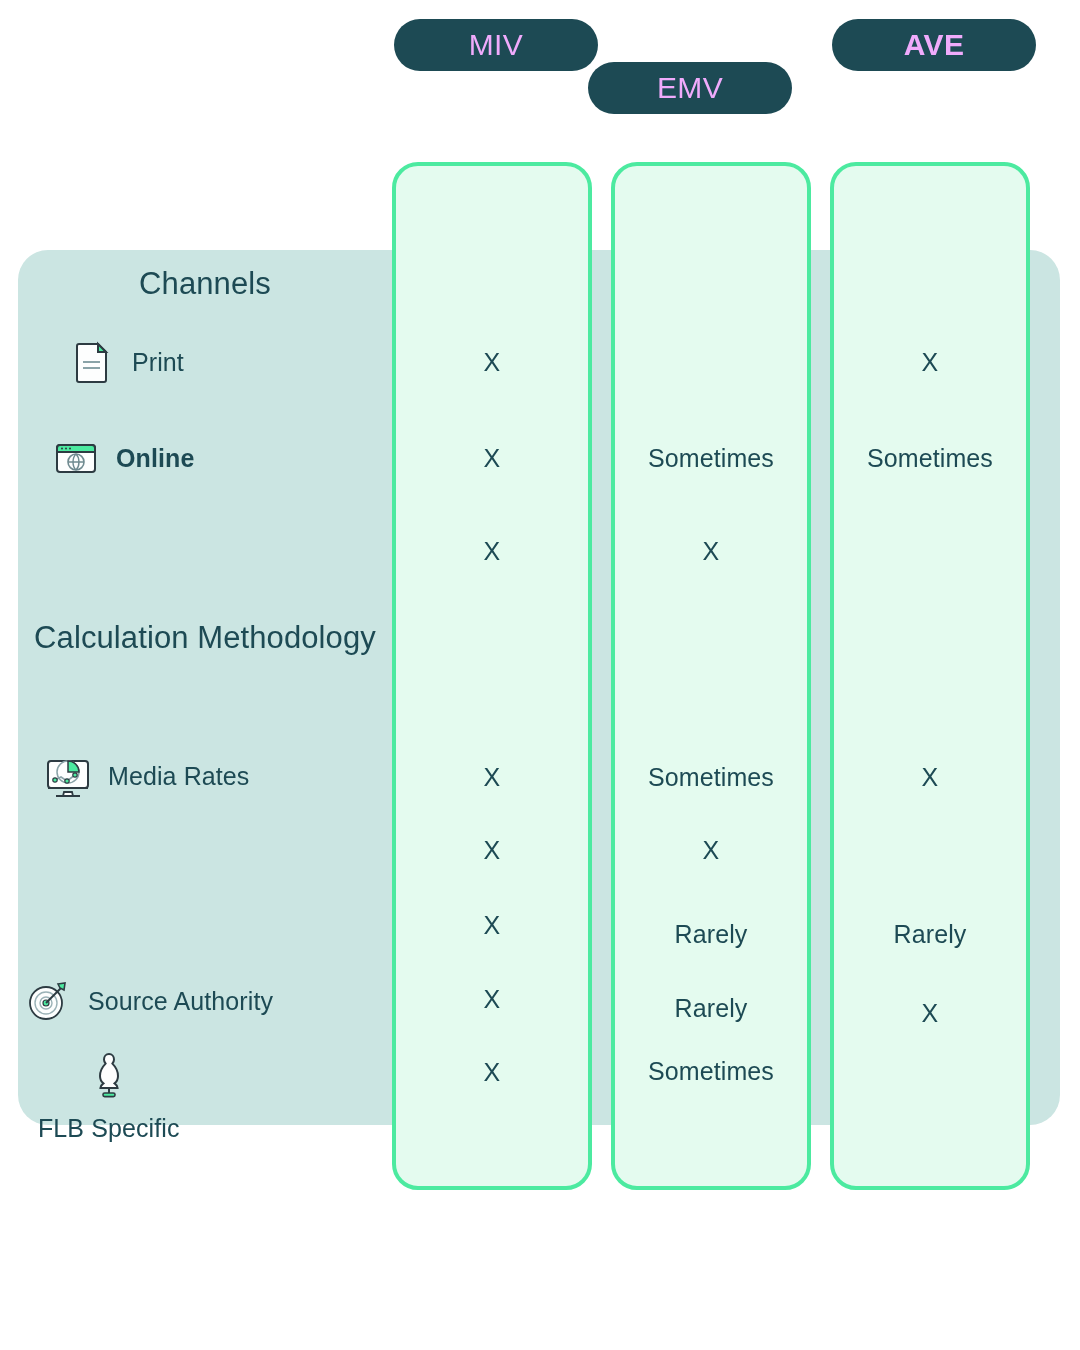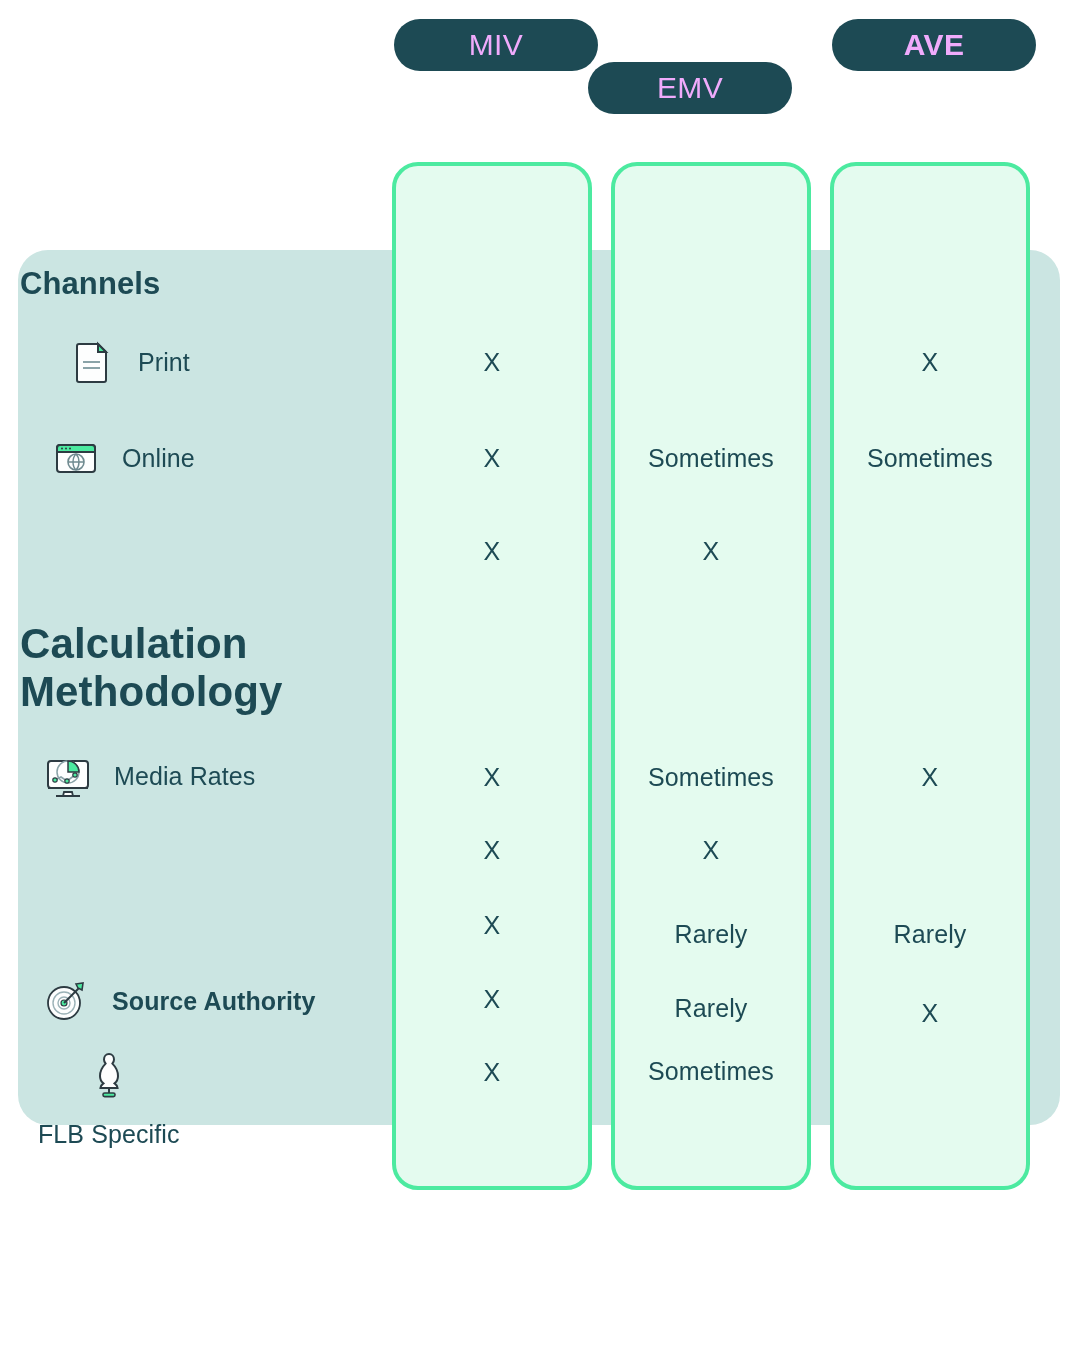--- a/index.html
+++ b/index.html
@@ -22,34 +22,34 @@
     border-radius:30px;
     z-index:1;
   }
   .sidebar-inner{
     position:absolute;
     left:0; top:0; width:390px; height:100%;
   }
   .section-title{
     position:absolute;
     width:370px;
-    text-align:left;
+    text-align:center;
     color:#1d4a54;
-    font-weight:bold;
+    font-weight:normal;
     line-height:1.14;
     letter-spacing:.1px;
   }
   #title-channels{ top:16px; left:2px; font-size:31px; }
-  #title-method{ top:370px; left:2px; font-size:42px; }
+  #title-method{ top:370px; left:2px; font-size:31px; }
 
   .row-label{
     position:absolute;
     display:flex;
     align-items:center;
-    gap:20px;
+    gap:14px;
     height:56px;
   }
   .row-label .txt{
     color:#1d4a54;
     font-size:25px;
     white-space:nowrap;
     letter-spacing:.1px;
   }
   .ico{
     width:52px;height:52px;
@@ -122,21 +122,21 @@
           <svg viewBox="0 0 52 52">
             <path d="M13 8h19l8 8v28a2 2 0 0 1-2 2H13a2 2 0 0 1-2-2V10a2 2 0 0 1 2-2z" fill="#fdfefe" stroke="#2d3b42" stroke-width="2"></path>
             <path d="M32 8v8h8z" fill="#4ceaa0" stroke="#2d3b42" stroke-width="2"></path>
             <line x1="17" y1="26" x2="34" y2="26" stroke="#8aa3a8" stroke-width="2"></line>
             <line x1="17" y1="32" x2="34" y2="32" stroke="#8aa3a8" stroke-width="2"></line>
           </svg>
         </span>
         <span class="txt">Print</span>
       </div>
 
-      <div class="row-label" style="left:32px; top:180px;">
+      <div class="row-label" style="left:32px; top:180px;font-weight:bold;">
         <span class="ico">
           <svg viewBox="0 0 52 52">
             <rect x="7" y="13" width="38" height="27" rx="3" fill="#fdfefe" stroke="#2d3b42" stroke-width="2"></rect>
             <path d="M7 16a3 3 0 0 1 3-3h32a3 3 0 0 1 3 3v4H7z" fill="#4ceaa0" stroke="#2d3b42" stroke-width="2"></path>
             <circle cx="12" cy="16.5" r="1" fill="#2d3b42"></circle>
             <circle cx="16" cy="16.5" r="1" fill="#2d3b42"></circle>
             <circle cx="20" cy="16.5" r="1" fill="#2d3b42"></circle>
             <circle cx="26" cy="30" r="8" fill="none" stroke="#6f8a90" stroke-width="1.6"></circle>
             <path d="M18 30h16M26 22c4 4 4 12 0 16M26 22c-4 4-4 12 0 16" fill="none" stroke="#6f8a90" stroke-width="1.4"></path>
           </svg>
@@ -160,21 +160,21 @@
             <circle cx="13" cy="30" r="2.2" fill="#4ceaa0" stroke="#2d3b42" stroke-width="1.2"></circle>
             <circle cx="25" cy="31" r="2.2" fill="#4ceaa0" stroke="#2d3b42" stroke-width="1.2"></circle>
             <circle cx="33" cy="25" r="2.2" fill="#4ceaa0" stroke="#2d3b42" stroke-width="1.2"></circle>
           </svg>
         </span>
         <span class="txt">Media Rates</span>
       </div>
 
 
 
-      <div class="row-label" style="left:22px; top:723px;font-weight:bold;">
+      <div class="row-label" style="left:4px; top:723px;">
         <span class="ico">
           <svg viewBox="0 0 52 52">
             <circle cx="24" cy="28" r="16" fill="#fdfefe" stroke="#2d3b42" stroke-width="1.8"></circle>
             <circle cx="24" cy="28" r="11" fill="none" stroke="#9bb2b7" stroke-width="1.4"></circle>
             <circle cx="24" cy="28" r="6" fill="none" stroke="#9bb2b7" stroke-width="1.4"></circle>
             <circle cx="24" cy="28" r="3" fill="#4ceaa0" stroke="#2d3b42" stroke-width="1.2"></circle>
             <path d="M24 28L41 11" stroke="#2d3b42" stroke-width="2"></path>
             <path d="M36 9l7-1-1 7-4-2z" fill="#4ceaa0" stroke="#2d3b42" stroke-width="1.6"></path>
           </svg>
         </span>

